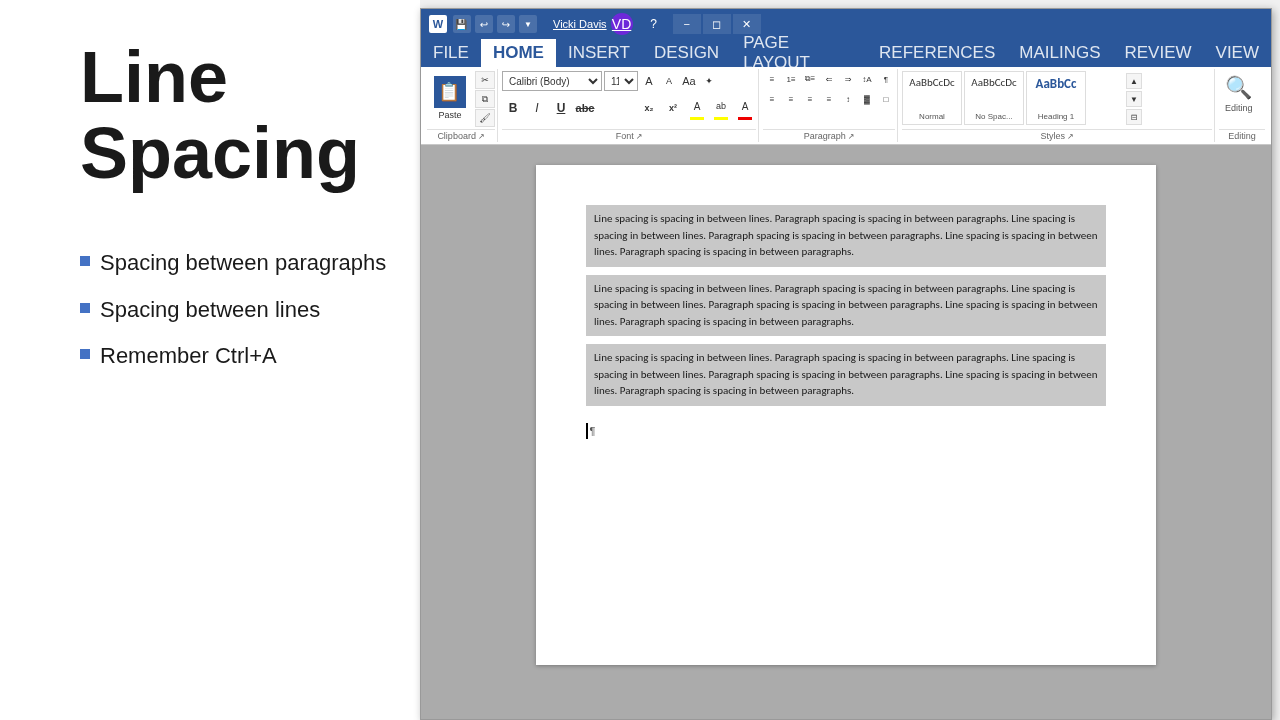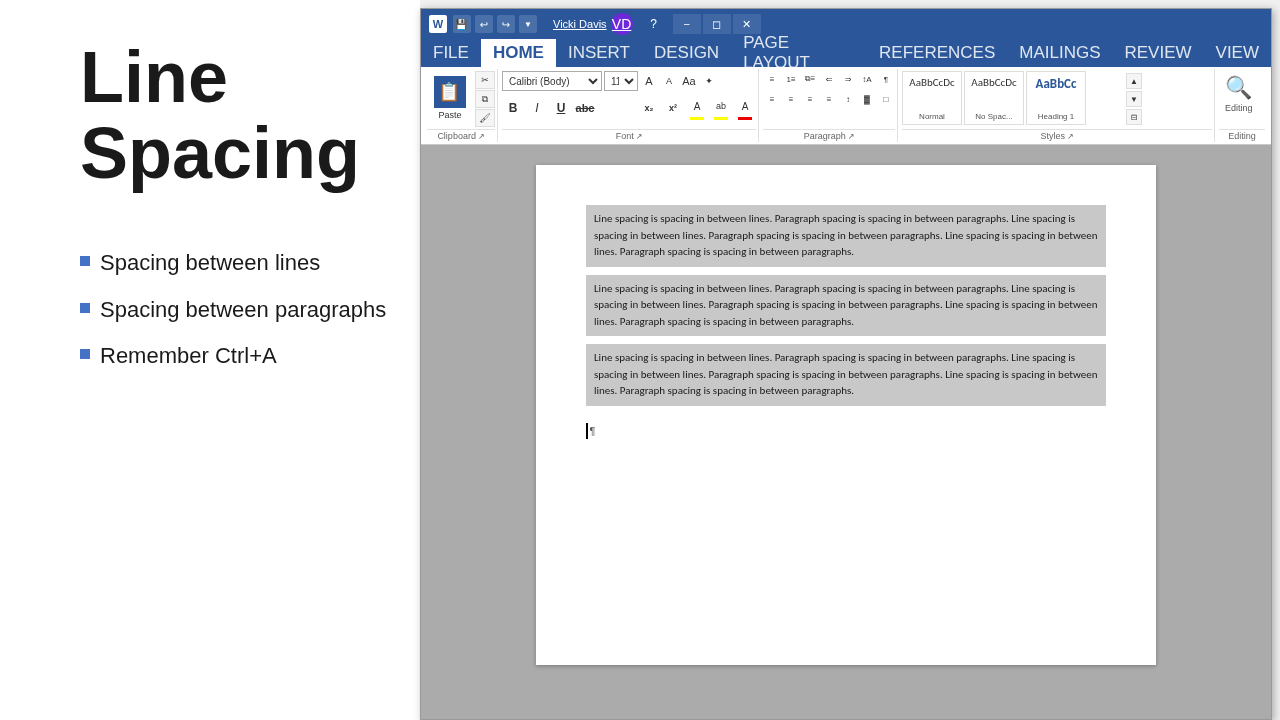--- a/index.html
+++ b/index.html
@@ -568,25 +568,25 @@
 <body>
 
 <div id="left-panel">
   <div class="slide-title">
     <span style="white-space:pre-line;">Line
 Spacing</span>
   </div>
   <ul class="bullet-list">
     <li class="bullet-item">
       <div class="bullet-marker"></div>
-      <span class="bullet-text">Spacing between lines</span>
+      <span class="bullet-text">Spacing between paragraphs</span>
     </li>
     <li class="bullet-item">
       <div class="bullet-marker"></div>
-      <span class="bullet-text">Spacing between paragraphs</span>
+      <span class="bullet-text">Spacing between lines</span>
     </li>
     <li class="bullet-item">
       <div class="bullet-marker"></div>
       <span class="bullet-text">Remember Ctrl+A</span>
     </li>
   </ul>
 </div>
 
 <div id="right-panel">
   <div class="word-window">

